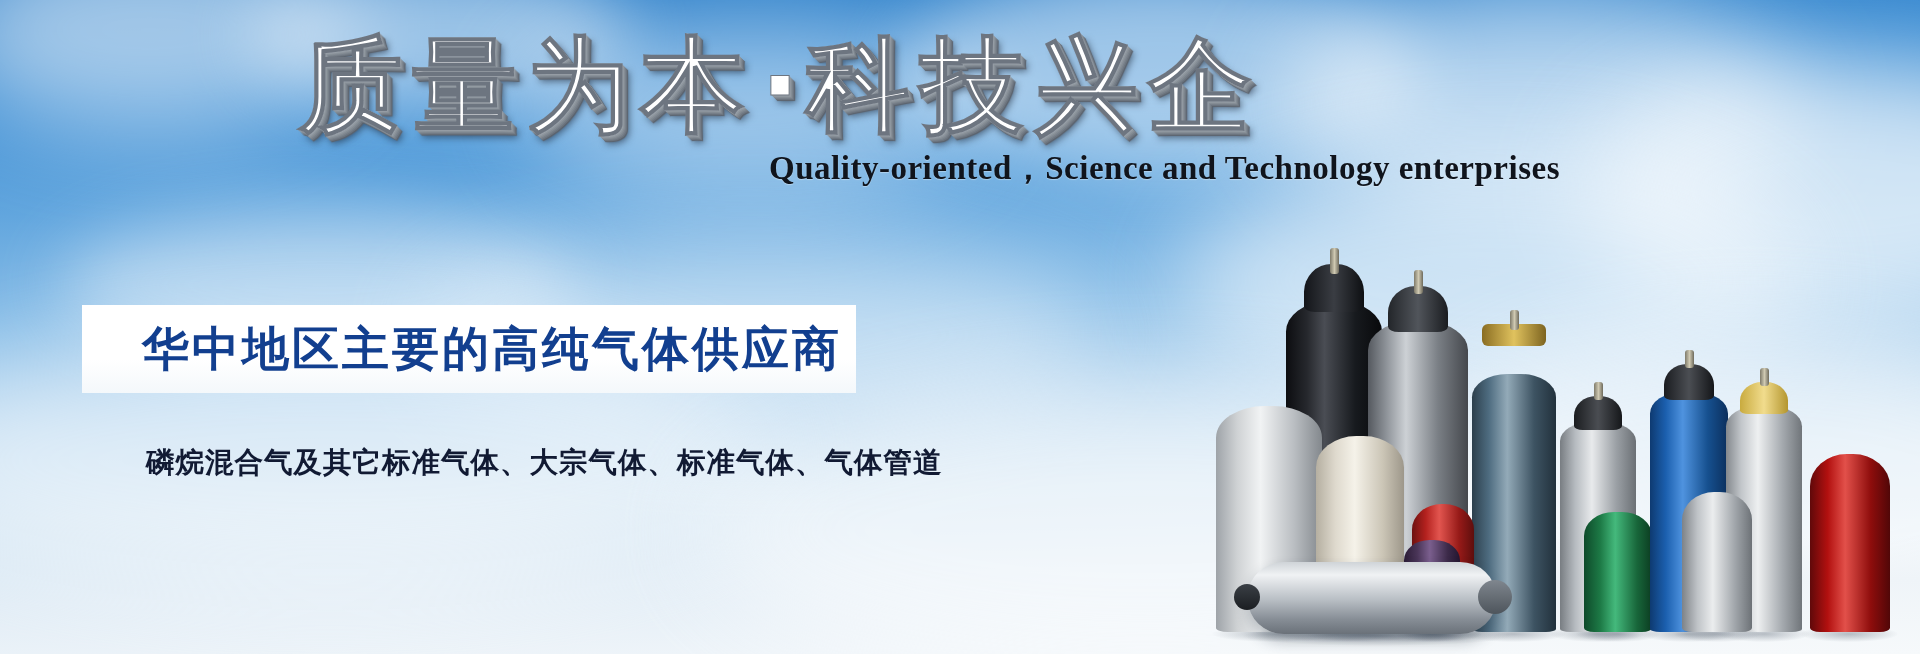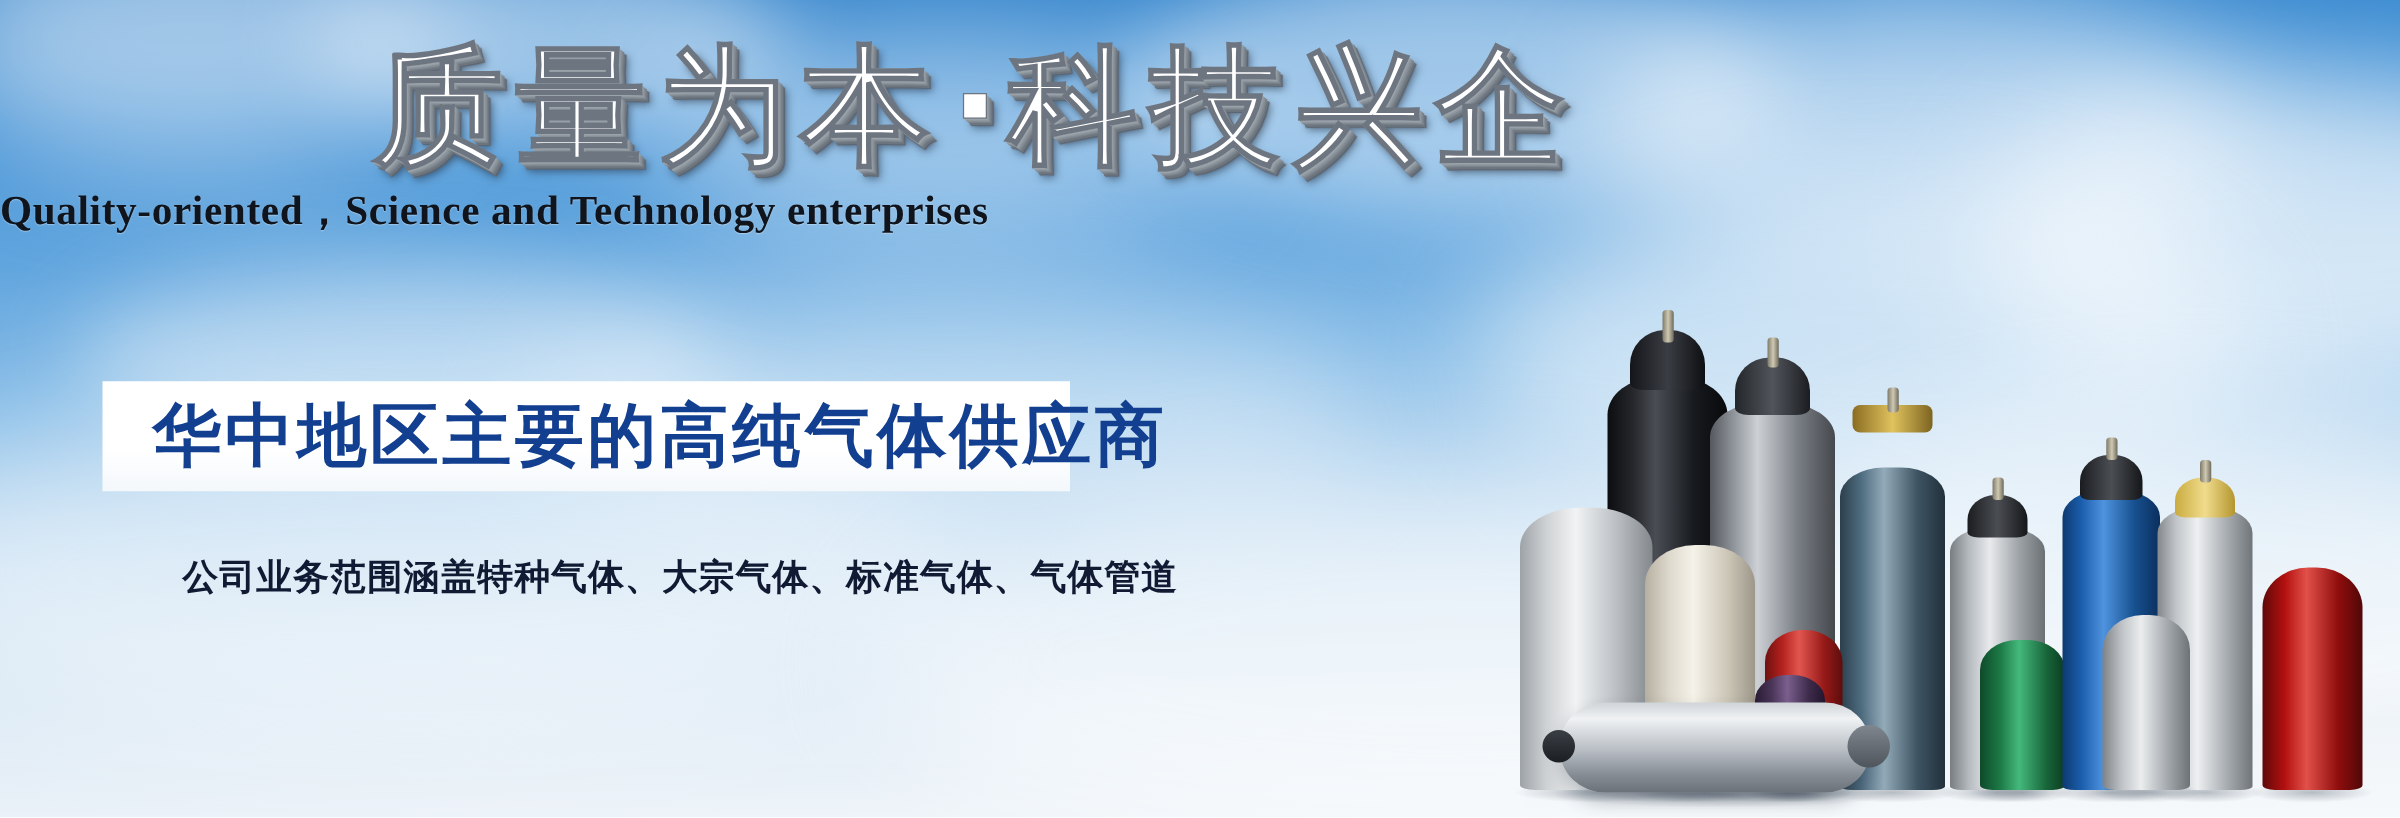--- a/index.html
+++ b/index.html
@@ -18,30 +18,30 @@
   #headline-wrap{position:absolute;left:0;top:14px;width:1560px;text-align:center;margin-top:13px;}
   #headline{display:inline-block;font-family:"DejaVu Sans","Liberation Sans",sans-serif;
     font-weight:700;font-size:104px;line-height:1.12;color:#ffffff;letter-spacing:10px;
     text-shadow:
       1px 1px 0 #9aa2aa, 2px 2px 0 #8f979f, 3px 3px 0 #848c94,
       4px 4px 0 #78808a, 5px 5px 0 #6c747e, 6px 6px 1px #5c636d,
       7px 8px 7px rgba(20,30,45,.55);
     -webkit-text-stroke:1px #6d7580;}
   #headline .mid{letter-spacing:0;padding:0 6px;}
 
-  #subhead{position:absolute;left:0;top:146px;width:1560px;text-align:left;
+  #subhead{position:absolute;left:0;top:146px;width:1560px;text-align:right;
     font-family:"Liberation Serif","DejaVu Serif",serif;font-weight:700;font-size:33px;
     color:#10141c;letter-spacing:.5px;text-shadow:0 1px 1px rgba(255,255,255,.35);}
 
   
   #slogan-box{position:absolute;left:82px;top:305px;width:774px;height:88px;
     background:linear-gradient(180deg,#ffffff 0%,#ffffff 62%,#f4f8fb 100%);
     display:flex;align-items:center;}
-  #slogan-text{padding-left:40px;font-family:"DejaVu Sans","Liberation Sans",sans-serif;
-    font-weight:700;font-size:55px;color:#123f8f;letter-spacing:3px;white-space:nowrap;text-align:center;}
+  #slogan-text{padding-left:60px;font-family:"DejaVu Sans","Liberation Sans",sans-serif;
+    font-weight:700;font-size:47px;color:#123f8f;letter-spacing:3px;white-space:nowrap;text-align:center;}
 
   
   #intro{position:absolute;left:90px;top:440px;width:790px;
     font-family:"Liberation Serif","DejaVu Serif",serif;font-weight:700;font-size:28.5px;
     line-height:46px;color:#111a33;letter-spacing:1px;text-align:justify;}
   #intro .pline{white-space:nowrap;}
   #intro .pline.first{text-indent:56px;}
 
   
   #photo{position:absolute;right:0;bottom:0;width:700px;height:420px;}
@@ -89,21 +89,21 @@
     <div id="headline"><span>质量为本</span><span class="mid">·</span><span>科技兴企</span></div>
   </div>
 
   <div id="subhead">Quality-oriented，Science and Technology enterprises</div>
 
   <div id="slogan-box">
     <div id="slogan-text">华中地区主要的高纯气体供应商</div>
   </div>
 
   <div id="intro">
-    <div class="pline first">公司业务范围涵盖特种气体、大宗气体、标准气体、气体管道</div>
+    <div class="pline first">磷烷混合气及其它标准气体、大宗气体、标准气体、气体管道</div>
   </div>
 
   <div id="photo">
     <div id="ground"></div>
 
     <div class="shadow" style="left:56px;width:120px;"></div>
     <div class="cyl" style="left:66px;width:96px;height:330px;
          background:linear-gradient(90deg,#0c0d10 0%,#26282d 22%,#4a4d54 40%,#171a1e 72%,#08090b 100%);">
       <div class="cap" style="left:18px;top:-38px;width:60px;height:48px;background:linear-gradient(90deg,#131519,#3a3d43,#0d0f12);"></div>
       <div class="valve" style="left:44px;top:-54px;height:26px;"></div>

